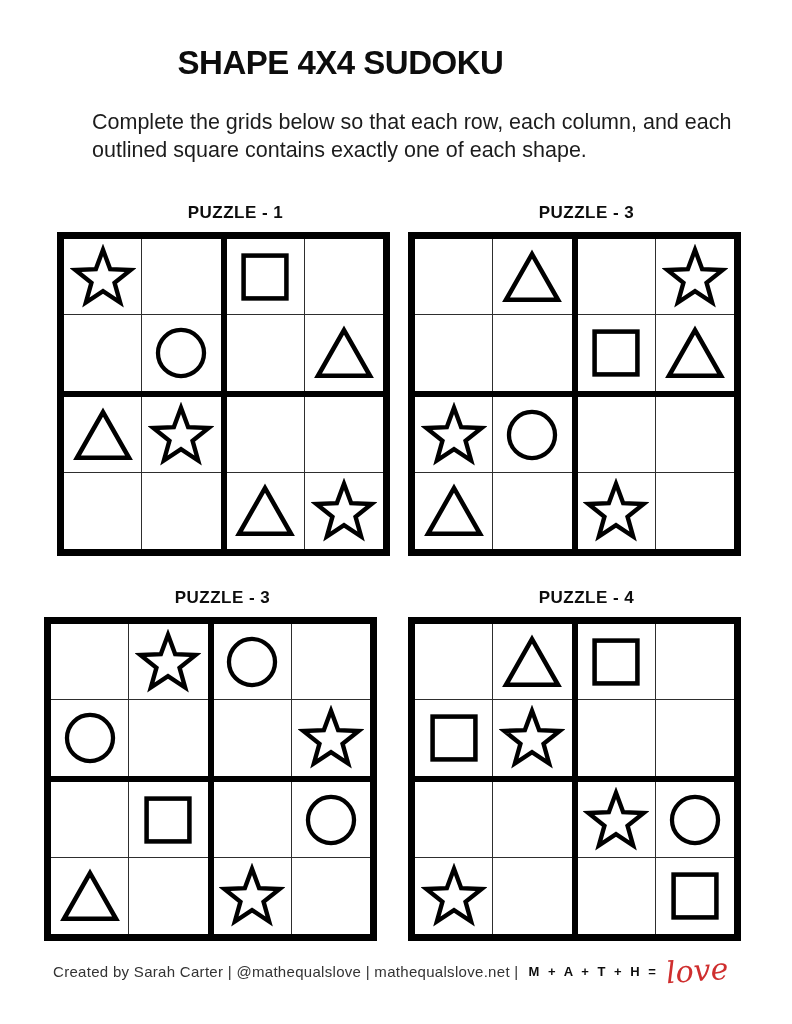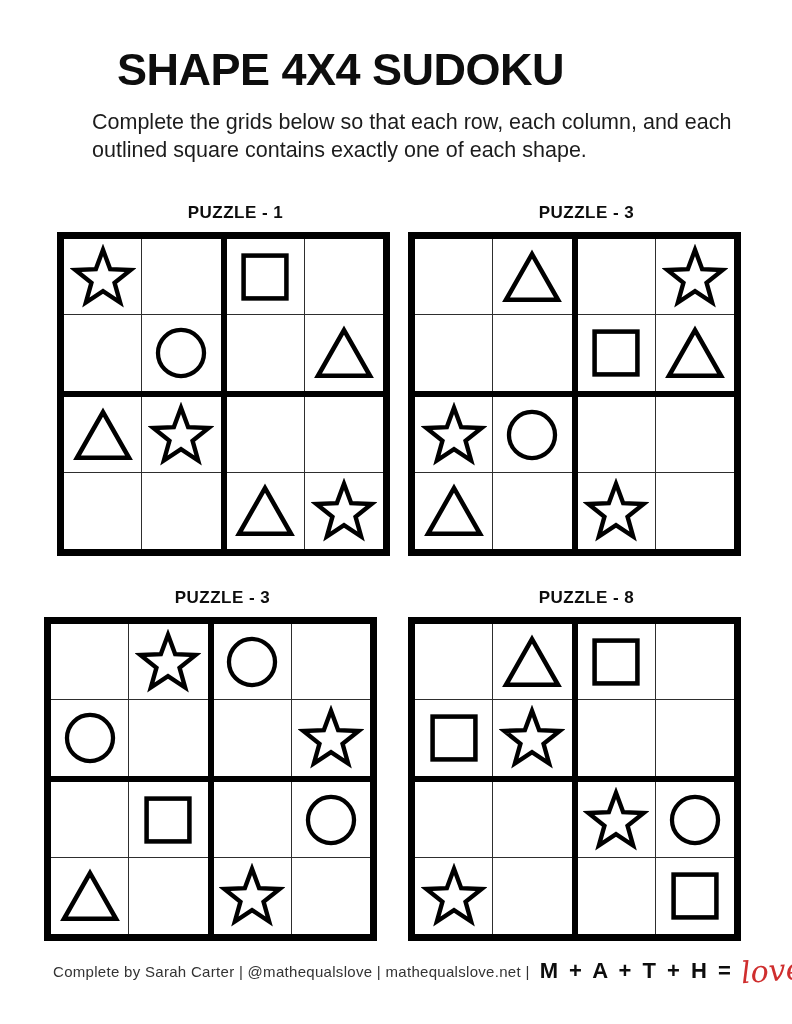--- a/index.html
+++ b/index.html
@@ -13,21 +13,21 @@
     overflow: hidden;
   }
 
   
   .title {
     position: absolute;
     top: 44px;
     left: 0;
     width: 681px;
     text-align: center;
-    font-size: 45px;
+    font-size: 33px;
     font-weight: bold;
     letter-spacing: -0.5px;
     color: #0d0d0d;
   }
   .subtitle {
     position: absolute;
     top: 108px;
     left: 68px;
     width: 648px;
     font-size: 21.5px;
@@ -93,21 +93,21 @@
     display: flex;
     align-items: center;
     white-space: nowrap;
   }
   .footer-credit {
     font-size: 15px;
     color: #333333;
     letter-spacing: 0.3px;
   }
   .footer-brand-math {
-    font-size: 22px;
+    font-size: 13px;
     font-weight: bold;
     color: #0d0d0d;
     letter-spacing: 2.5px;
     margin-left: 10px;
   }
   .footer-brand-love {
     font-family: "DejaVu Serif", serif;
     font-style: italic;
     font-size: 30px;
     line-height: 1;
@@ -302,21 +302,21 @@
           <svg class="shape-svg shape-star" viewBox="0 0 68 68">
             <path d="M34 6 L41.35 25.89 L62.53 26.73 L45.89 39.86 L51.63 60.27 L34 48.5 L16.37 60.27 L22.11 39.86 L5.47 26.73 L26.65 25.89 Z" fill="none" stroke="#000" stroke-width="4.5" stroke-linejoin="miter"></path>
           </svg>
         </div>
         <div class="cell r1 c1"></div>
       </div>
   </div>
 </div>
 
 <div class="puzzle puzzle-4">
-  <div class="puzzle-label">PUZZLE - 8</div>
+  <div class="puzzle-label">PUZZLE - 4</div>
   <div class="grid">
     <div class="quadrant">
         <div class="cell r0 c0"></div>
         <div class="cell r0 c1">
           <svg class="shape-svg shape-triangle" viewBox="0 0 68 68">
             <path d="M34 9 L62.5 59 L5.5 59 Z" fill="none" stroke="#000" stroke-width="5" stroke-linejoin="miter"></path>
           </svg>
         </div>
         <div class="cell r1 c0">
           <svg class="shape-svg shape-square" viewBox="0 0 68 68">
@@ -364,16 +364,16 @@
         <div class="cell r1 c1">
           <svg class="shape-svg shape-square" viewBox="0 0 68 68">
             <rect x="8" y="8" width="52" height="52" fill="none" stroke="#000" stroke-width="5.5"></rect>
           </svg>
         </div>
       </div>
   </div>
 </div>
 
 <div class="footer">
-  <span class="footer-credit">Complete by Sarah Carter  |  @mathequalslove  |  mathequalslove.net  |</span>
+  <span class="footer-credit">Created by Sarah Carter  |  @mathequalslove  |  mathequalslove.net  |</span>
   <span class="footer-brand-math">M + A + T + H =</span>
   <span class="footer-brand-love" style="color: rgb(207, 46, 46);">love</span>
 </div>
 
 </body></html>

